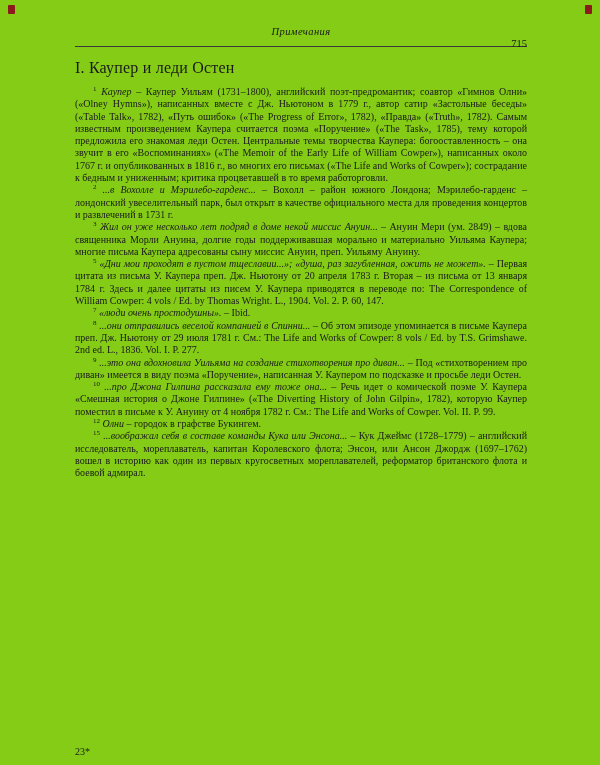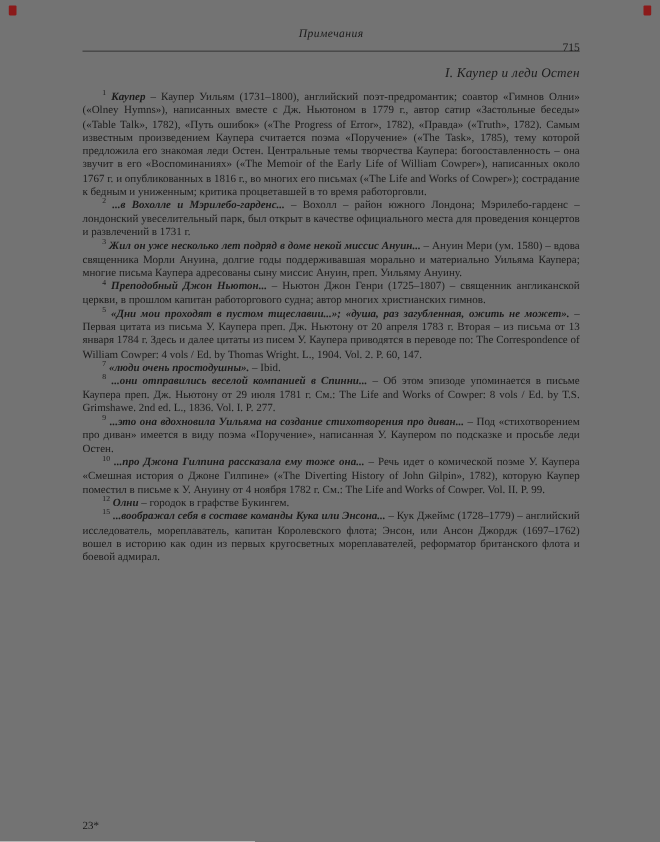--- a/index.html
+++ b/index.html
@@ -1,20 +1,20 @@
 <!DOCTYPE html>
 <html><head>
 <meta charset="utf-8">
 <style>
   html,body{margin:0;padding:0;background:#e8e8e8;}
   .page{
     position:relative;
     width:600px;height:765px;
     margin:0 auto;
-    background:#737373;
+    background:#84cc16;
     font-family:"Liberation Serif","DejaVu Serif",serif;
     color:#1a1a1a;
     box-sizing:border-box;
     overflow:hidden;
   }
   .corner-mark{
     position:absolute;top:5px;width:7px;height:9px;
     background:#8b1a1a;border-radius:1px;
   }
   .corner-mark.left{left:8px;}
@@ -37,41 +37,40 @@
   .page-number{
     position:absolute;right:0;top:12px;
     font-style:normal;
   }
   .head-rule{
     border:none;
     border-top:1px solid #3a3a3a;
     margin:4px 0 0 0;
   }
   .section-title{
-    text-align:right;
-    font-style:italic;
-    font-size:12px;
+    text-align:left;
+    font-size:16px;
     margin:12px 0 9px 0;
     letter-spacing:0.2px;
   }
   .notes{
     font-size:10px;
     line-height:12.3px;
     text-align:justify;
   }
   .note{
     margin:0;
     text-indent:18px;
   }
   .note sup{
     font-size:7px;
     line-height:0;
     vertical-align:super;
   }
-  .it{font-style:italic;font-weight:bold;}
+  .it{font-style:italic;}
   .signature-mark{
     position:absolute;
     left:75px;bottom:8px;
     font-size:10px;
   }
 </style>
 </head>
 <body>
 
 <div class="page">
@@ -85,22 +84,21 @@
       <span class="page-number">715</span>
     </div>
 
     <hr class="head-rule">
 
     <div class="section-title">I. Каупер и леди Остен</div>
 
     <div class="notes">
         <p class="note"><sup>1</sup> <span class="it">Каупер</span><span> – Каупер Уильям (1731–1800), английский поэт-предромантик; соавтор «Гимнов Олни» («Olney Hymns»), написанных вместе с Дж. Ньютоном в 1779 г., автор сатир «Застольные беседы» («Table Talk», 1782), «Путь ошибок» («The Progress of Error», 1782), «Правда» («Truth», 1782). Самым известным произведением Каупера считается поэма «Поручение» («The Task», 1785), тему которой предложила его знакомая леди Остен. Центральные темы творчества Каупера: богооставленность – она звучит в его «Воспоминаниях» («The Memoir of the Early Life of William Cowper»), написанных около 1767 г. и опубликованных в 1816 г., во многих его письмах («The Life and Works of Cowper»); сострадание к бедным и униженным; критика процветавшей в то время работорговли.</span></p>
         <p class="note"><sup>2</sup> <span class="it">...в Вохолле и Мэрилебо-гарденс...</span><span> – Вохолл – район южного Лондона; Мэрилебо-гарденс – лондонский увеселительный парк, был открыт в качестве официального места для проведения концертов и развлечений в 1731 г.</span></p>
-        <p class="note"><sup>3</sup> <span class="it">Жил он уже несколько лет подряд в доме некой миссис Ануин...</span><span> – Ануин Мери (ум. 1580) – вдова священника Морли Ануина, долгие годы поддерживавшая морально и материально Уильяма Каупера; многие письма Каупера адресованы сыну миссис Ануин, преп. Уильяму Ануину.</span></p>
-        <p class="note"><sup>4</sup> <span class="it">Преподобный Джон Ньютон...</span><span> – Ньютон Джон Генри (1725–1807) – священник англиканской церкви, в прошлом капитан работоргового судна; автор многих христианских гимнов.</span></p>
+        <p class="note"><sup>3</sup> <span class="it">Жил он уже несколько лет подряд в доме некой миссис Ануин...</span><span> – Ануин Мери (ум. 2849) – вдова священника Морли Ануина, долгие годы поддерживавшая морально и материально Уильяма Каупера; многие письма Каупера адресованы сыну миссис Ануин, преп. Уильяму Ануину.</span></p>
         <p class="note"><sup>5</sup> <span class="it">«Дни мои проходят в пустом тщеславии...»; «душа, раз загубленная, ожить не может».</span><span> – Первая цитата из письма У. Каупера преп. Дж. Ньютону от 20 апреля 1783 г. Вторая – из письма от 13 января 1784 г. Здесь и далее цитаты из писем У. Каупера приводятся в переводе по: The Correspondence of William Cowper: 4 vols / Ed. by Thomas Wright. L., 1904. Vol. 2. P. 60, 147.</span></p>
         <p class="note"><sup>7</sup> <span class="it">«люди очень простодушны».</span><span> – Ibid.</span></p>
         <p class="note"><sup>8</sup> <span class="it">...они отправились веселой компанией в Спинни...</span><span> – Об этом эпизоде упоминается в письме Каупера преп. Дж. Ньютону от 29 июля 1781 г. См.: The Life and Works of Cowper: 8 vols / Ed. by T.S. Grimshawe. 2nd ed. L., 1836. Vol. I. P. 277.</span></p>
         <p class="note"><sup>9</sup> <span class="it">...это она вдохновила Уильяма на создание стихотворения про диван...</span><span> – Под «стихотворением про диван» имеется в виду поэма «Поручение», написанная У. Каупером по подсказке и просьбе леди Остен.</span></p>
         <p class="note"><sup>10</sup> <span class="it">...про Джона Гилпина рассказала ему тоже она...</span><span> – Речь идет о комической поэме У. Каупера «Смешная история о Джоне Гилпине» («The Diverting History of John Gilpin», 1782), которую Каупер поместил в письме к У. Ануину от 4 ноября 1782 г. См.: The Life and Works of Cowper. Vol. II. P. 99.</span></p>
         <p class="note"><sup>12</sup> <span class="it">Олни</span><span> – городок в графстве Букингем.</span></p>
         <p class="note"><sup>15</sup> <span class="it">...воображал себя в составе команды Кука или Энсона...</span><span> – Кук Джеймс (1728–1779) – английский исследователь, мореплаватель, капитан Королевского флота; Энсон, или Ансон Джордж (1697–1762) вошел в историю как один из первых кругосветных мореплавателей, реформатор британского флота и боевой адмирал.</span></p>
       </div>
 
   </div>

